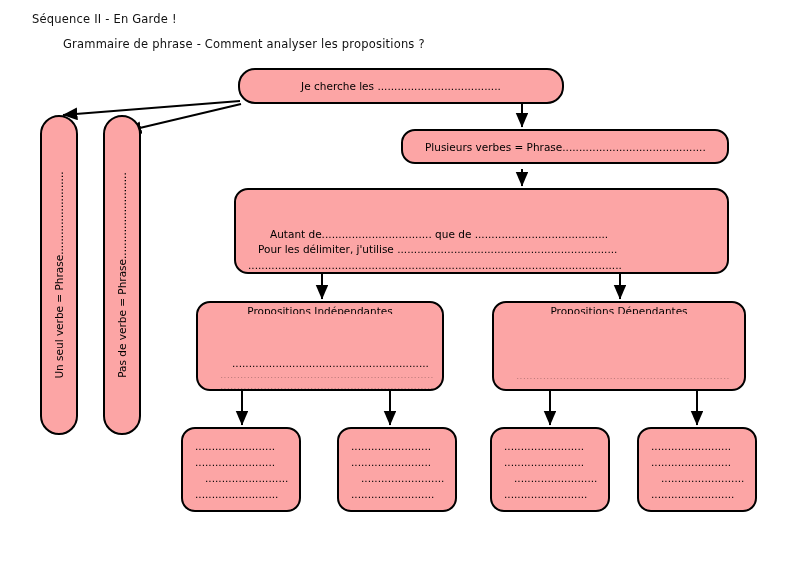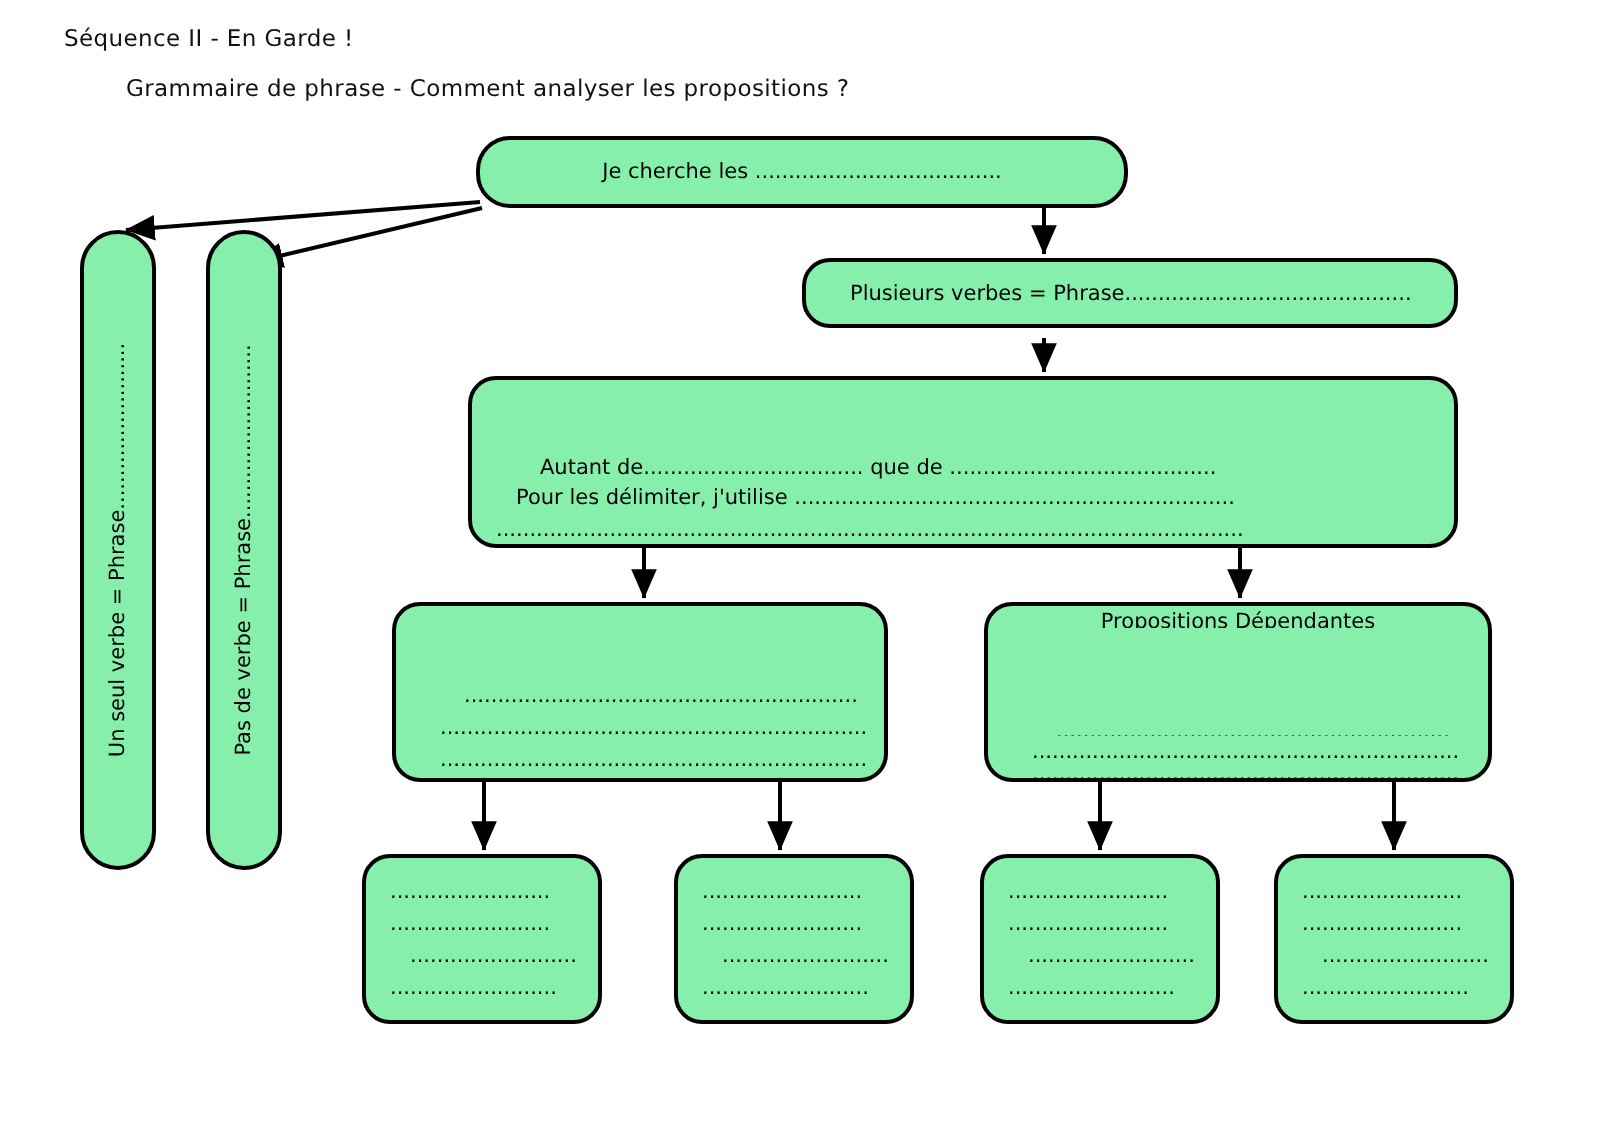--- a/index.html
+++ b/index.html
@@ -27,21 +27,21 @@
     color: #111;
   }
   #hdr-title   { left: 32px; top: 12px; }
   #hdr-subtitle{ left: 36px; top: 37px; margin-left: 27px; }
 
   
   .node {
     position: absolute;
     box-sizing: border-box;
     border: 2px solid #000;
-    background: #86efac;
+    background: #fca5a5;
     border-radius: 14px;
   }
   .node .lines {
     position: absolute;
     left: 0; right: 0; top: 0; bottom: 0;
     display: flex;
     flex-direction: column;
     justify-content: center;
   }
   .tline {
@@ -142,20 +142,21 @@
   <div class="node" id="node-autant">
     <div class="lines">
       <div class="tline ind-lg">Autant de................................. que de ........................................</div>
       <div class="tline ind-md">Pour les délimiter, j'utilise ..................................................................</div>
       <div class="tline ind-sm">................................................................................................................</div>
     </div>
   </div>
 
   <div class="node" id="node-indep">
     <div class="lines">
+      <div class="tline center" style="margin-bottom:5px;">Propositions Indépendantes</div>
       <div class="tline ind-lg">...........................................................</div>
       <div class="tline ind-md">................................................................</div>
       <div class="tline ind-md">................................................................</div>
     </div>
   </div>
 
   <div class="node" id="node-dep">
     <div class="lines">
       <div class="tline center" style="margin-bottom:8px;">Propositions Dépendantes</div>
       <div class="tline ind-lg">...........................................................</div>

